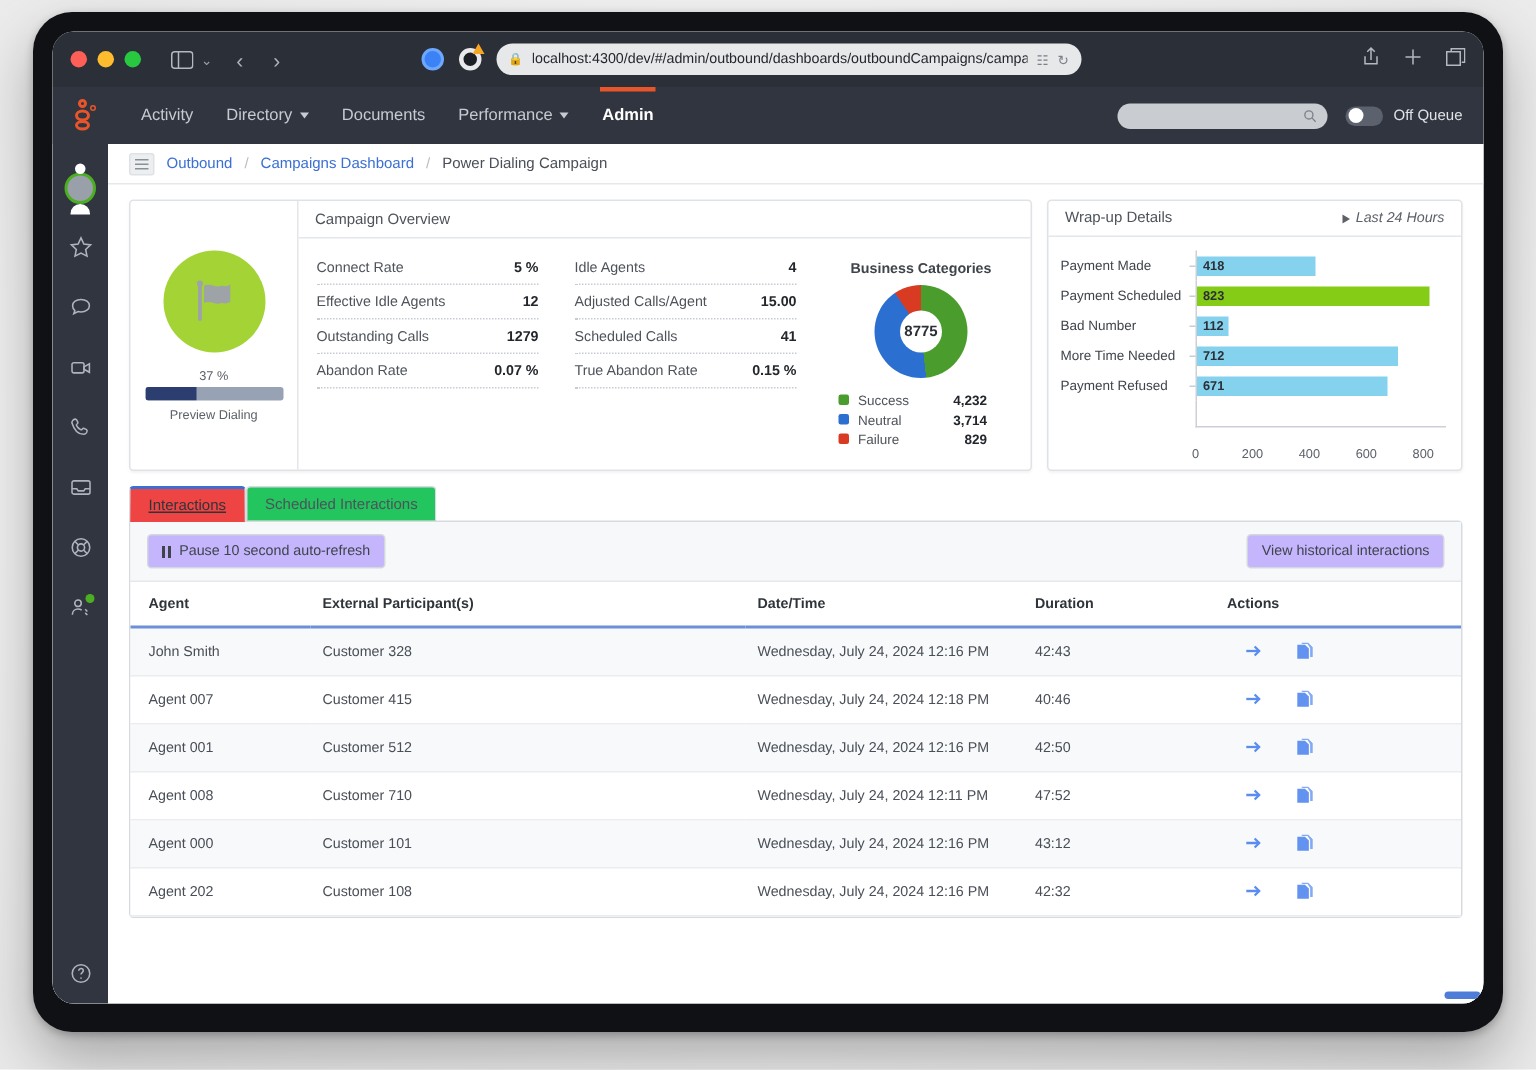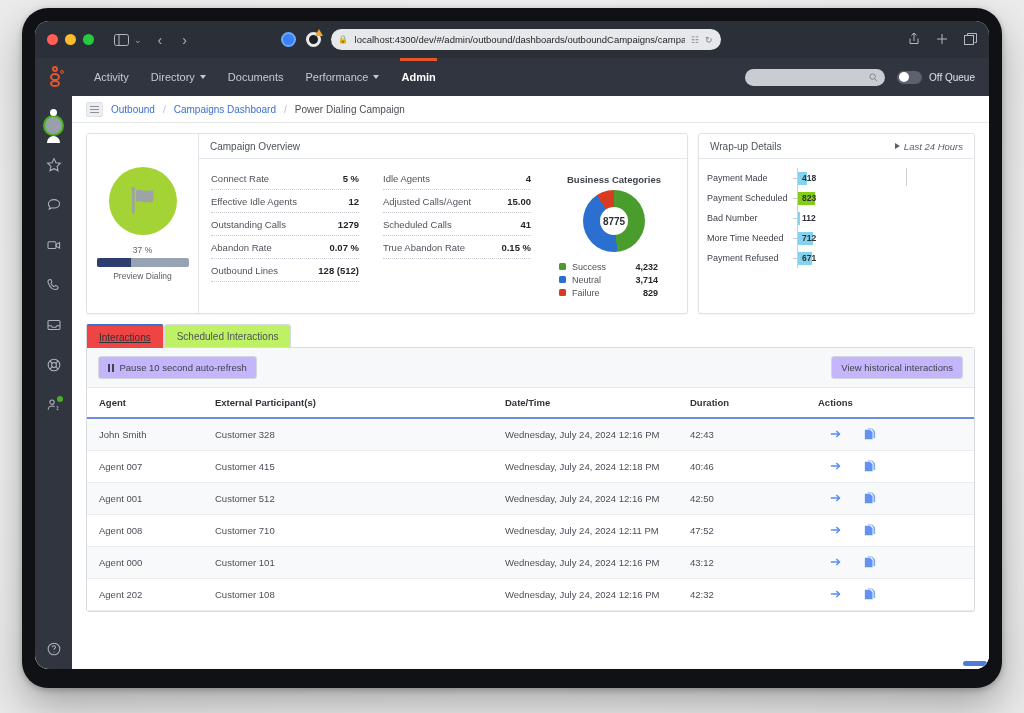--- a/index.html
+++ b/index.html
@@ -243,21 +243,21 @@
     font-size: 10px; font-weight: bold; color: #2c3036;
   }
   .legend { margin-top: 8px; width: 100%; padding-left: 8px; }
   .legend-row { display: flex; align-items: center; font-size: 9px; padding: 1.5px 0; }
   .legend-sq { width: 7px; height: 7px; border-radius: 1.5px; margin-right: 6px; flex-shrink: 0; }
   .legend-name { color: #4e535a; width: 52px; }
   .legend-val { color: #23272c; font-weight: bold; text-align: right; width: 34px; }
 
   
   .wrap-body { flex: 1; padding: 9px 10px 4px 8px; display: flex; flex-direction: column; }
-  .wchart { flex: 1; display: flex; flex-direction: row; }
+  .wchart { flex: 1; display: flex; flex-direction: column; }
   .wrows { flex: 1; }
   .wrow { display: flex; align-items: center; height: 20px; }
   .wlabel { width: 86px; font-size: 9px; color: #3f444b; text-align: left; padding-right: 5px; }
   .wtick { width: 4px; height: 1px; background: #c8ccd2; }
   .wtrack { flex: 1; position: relative; height: 100%; display: flex; align-items: center;
             border-left: 1px solid #ccd0d6; }
   .wbar { height: 13px; background: #85d2ef; display: flex; align-items: center; }
   .wbar-val { font-size: 8.5px; font-weight: bold; color: #2c3036; padding-left: 4px; white-space: nowrap; }
   .waxis-pad { height: 28px; display:flex; }
   .waxis-pad .wtrack { border-left: 1px solid #ccd0d6; border-bottom: 1px solid #ccd0d6; height: 18px; align-items:flex-start; }
@@ -276,21 +276,21 @@
   }
   .tab.active {
     background: #ef4444;
     border-color: #d7dbe0;
     border-top: 2px solid #3b6fd4;
     color: #2f343a;
     position: relative; z-index: 2;
     margin-bottom: -1px;
     text-decoration: underline;
   }
-  .tab.inactive { background: #bef264; border: 1px solid #d7dbe0; border-bottom: none; color: #4e535a; }
+  .tab.inactive { background: #22c55e; border: 1px solid #d7dbe0; border-bottom: none; color: #4e535a; }
 
   .panel {
     border: 1px solid #d7dbe0; background: #fff;
     border-radius: 0 3px 3px 3px;
   }
   .toolbar {
     display: flex; align-items: center; justify-content: space-between;
     padding: 8px 11px;
     background: #f7f8fa;
     border-bottom: 1px solid #e6e8eb;
@@ -544,24 +544,20 @@
                   <span class="lbl">Effective Idle Agents</span>
                   <span class="val">12</span>
                 </div>
                 <div class="metric">
                   <span class="lbl">Outstanding Calls</span>
                   <span class="val">1279</span>
                 </div>
                 <div class="metric">
                   <span class="lbl">Abandon Rate</span>
                   <span class="val">0.07 %</span>
-                </div>
-                <div class="metric">
-                  <span class="lbl">Outbound Lines</span>
-                  <span class="val">128 (512)</span>
                 </div>
               </div>
               <div class="metric-col c2">
                 <div class="metric">
                   <span class="lbl">Idle Agents</span>
                   <span class="val">4</span>
                 </div>
                 <div class="metric">
                   <span class="lbl">Adjusted Calls/Agent</span>
                   <span class="val">15.00</span>

